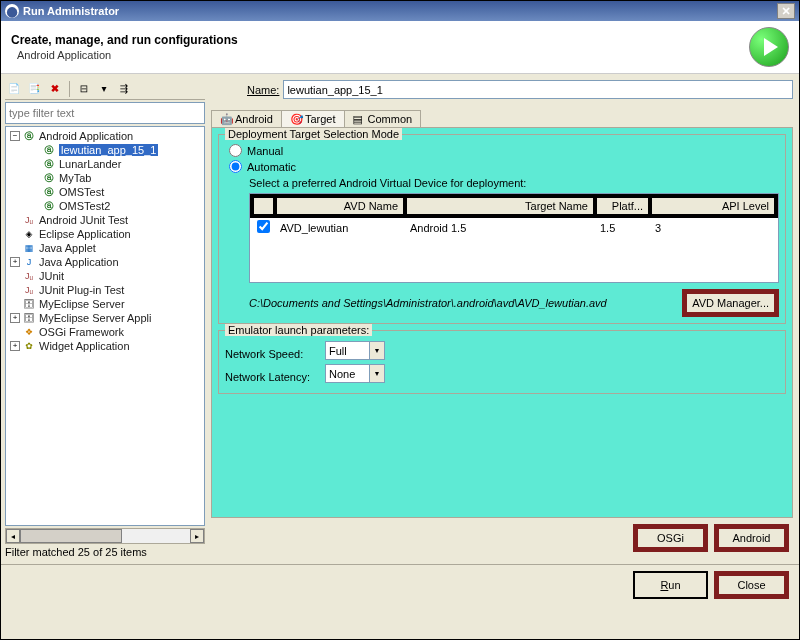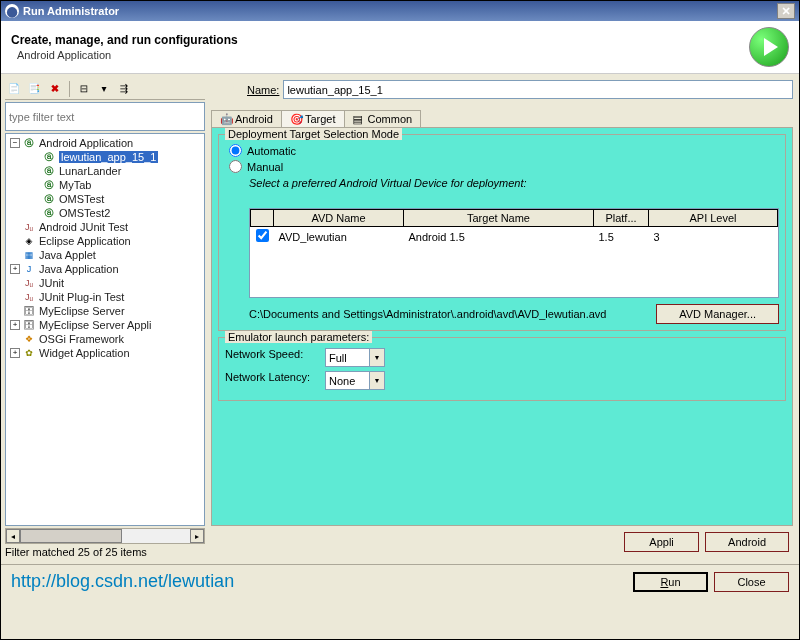--- a/index.html
+++ b/index.html
@@ -11,21 +11,21 @@
 .header-text h1 { font-size: 12px; font-weight: bold; margin-bottom: 2px; }
 .header-text p { font-size: 11px; color: #333; margin-left: 6px; }
 .run-icon { margin-left: auto; width: 40px; height: 40px; border-radius: 50%; background: radial-gradient(circle at 30% 30%, #7aff7a, #1a9e1a); display: flex; align-items: center; justify-content: center; border: 1px solid #888; }
 .run-icon::before { content: ""; border-left: 14px solid #fff; border-top: 9px solid transparent; border-bottom: 9px solid transparent; margin-left: 3px; }
 .main-body { display: flex; height: 490px; padding: 4px; }
 .left-panel { width: 200px; display: flex; flex-direction: column; margin-right: 4px; }
 .toolbar { height: 22px; display: flex; align-items: center; gap: 4px; padding: 2px; border-bottom: 1px solid #aca899; }
 .tb-btn { width: 16px; height: 16px; display: flex; align-items: center; justify-content: center; cursor: pointer; font-size: 10px; }
 .tb-delete { color: #c00; font-weight: bold; }
 .tb-sep { width: 1px; height: 16px; background: #aca899; margin: 0 2px; }
-.filter-input { width: 100%; height: 29px; border: 1px solid #7f9db9; padding: 1px 3px; margin: 2px 0; background: #fff; }
+.filter-input { width: 100%; height: 22px; border: 1px solid #7f9db9; padding: 1px 3px; margin: 2px 0; background: #fff; }
 .tree-container { flex: 1; background: #fff; border: 1px solid #7f9db9; overflow: auto; padding: 2px; }
 .tree-item { display: flex; align-items: center; padding: 1px 2px; white-space: nowrap; cursor: pointer; }
 .tree-item.level-0 { padding-left: 2px; }
 .tree-item.level-1 { padding-left: 34px; }
 .tree-expander { width: 10px; height: 10px; border: 1px solid #808080; display: inline-flex; align-items: center; justify-content: center; font-size: 8px; line-height: 8px; margin-right: 2px; background: #fff; }
 .tree-icon { width: 14px; height: 12px; margin-right: 3px; display: inline-flex; align-items: center; justify-content: center; font-size: 9px; }
 .icon-android { color: #2a7a2a; font-weight: bold; }
 .icon-junit { color: #a04040; text-align: right; }
 .icon-java { color: #0060c0; }
 .tree-label { color: #222; }
@@ -42,32 +42,32 @@
 .tabs-row { display: flex; align-items: flex-end; height: 22px; }
 .tab { padding: 2px 8px; border: 1px solid #aca899; border-bottom: none; background: #ece9d8; margin-right: -1px; display: flex; align-items: center; gap: 3px; cursor: pointer; }
 .tab.active { background: #f5f3eb; position: relative; z-index: 2; }
 .tab-icon { width: 12px; height: 12px; display: inline-block; }
 .tab-content { border: 1px solid #aca899; background: #5eead4; padding: 6px; flex: 1; overflow: hidden; }
 .fieldset { border: 1px solid #aca899; padding: 6px; margin-bottom: 6px; position: relative; }
 .fieldset-legend { position: absolute; top: -7px; left: 6px; background: #ece9d8; padding: 0 3px; font-size: 11px; }
 .radio-row { display: flex; align-items: center; margin: 3px 0; padding-left: 4px; }
 .radio-row input { margin-right: 5px; }
 .avd-section { padding-left: 24px; margin-top: 4px; }
-.avd-label { margin-bottom: 19px; font-style: italic; }
+.avd-label { margin-bottom: 4px; }
 .avd-table { border: 1px solid #7f9db9; background: #fff; width: 100%; height: 90px; }
 .avd-table table { width: 100%; border-collapse: collapse; }
-.avd-table th { background: #ece9d8; border: 1px solid #000000; text-align: center; padding: 2px 5px; font-weight: normal; }
+.avd-table th { background: #ece9d8; border: 4px solid #000000; text-align: right; padding: 2px 5px; font-weight: normal; }
 .avd-table td { padding: 2px 5px; }
 .chk-cell { width: 22px; text-align: center; }
 .avd-path-row { display: flex; align-items: center; margin-top: 6px; }
-.avd-path-text { flex: 1; font-size: 11px; line-height: 14px; }
-.btn { background: #ece9d8; border: 1px solid #7f1d1d; padding: 3px 22px; cursor: pointer; min-width: 75px; text-align: center; }
+.avd-path-text { flex: 1; font-size: 11px; line-height: 14px; font-style: italic; }
+.btn { background: #ece9d8; border: 5px solid #7f1d1d; padding: 3px 5px; cursor: pointer; min-width: 75px; text-align: center; }
 .btn.default { border: 2px solid #000; padding: 2px 13px; }
 .emu-fieldset { border: 1px solid #aca899; padding: 6px; position: relative; }
-.param-row { display: flex; align-items: flex-start; margin: 4px 0; }
+.param-row { display: flex; align-items: flex-end; margin: 4px 0; }
 .param-label { width: 100px; }
 .select-box { border: 1px solid #7f9db9; background: #fff; height: 19px; width: 60px; display: flex; align-items: center; padding: 0 3px; position: relative; }
 .select-arrow { position: absolute; right: 0; top: 0; width: 15px; height: 100%; background: #ece9d8; border-left: 1px solid #7f9db9; display: flex; align-items: center; justify-content: center; font-size: 7px; }
 .chk-row { display: flex; align-items: center; margin-top: 4px; }
 .chk-row input { margin-right: 5px; }
 .apply-row { display: flex; justify-content: flex-end; gap: 6px; padding: 6px 4px; }
 .footer-row { display: flex; align-items: center; padding: 6px 10px; border-top: 1px solid #aca899; position: relative; }
 .footer-link { color: #0080c0; font-size: 18px; font-family: Arial; }
 .footer-buttons { margin-left: auto; display: flex; gap: 6px; }
 </style>
@@ -197,26 +197,26 @@
         </div>
       <div class="tab">
           <span class="tab-icon">▤</span>
           <span>Common</span>
         </div>
     </div>
     <div class="tab-content">
       <div class="fieldset">
         <span class="fieldset-legend">Deployment Target Selection Mode</span>
         <div class="radio-row">
+          <input type="radio" name="deploy" style="">
+          <span>Manual</span>
+        </div>
+        <div class="radio-row">
           <input type="radio" name="deploy" checked="" style="">
           <span>Automatic</span>
-        </div>
-        <div class="radio-row">
-          <input type="radio" name="deploy" style="">
-          <span>Manual</span>
         </div>
         <div class="avd-section">
           <div class="avd-label">Select a preferred Android Virtual Device for deployment:</div>
           <div class="avd-table">
             <table>
               <tbody>
                   <tr>
                 <th class="chk-cell"></th>
                 <th style="width:130px">AVD Name</th>
                 <th style="width:190px">Target Name</th>
@@ -251,25 +251,24 @@
         <div class="param-row">
           <span class="param-label">Network Latency:</span>
           <div class="select-box">
             <span>None</span>
             <span class="select-arrow">▼</span>
           </div>
         </div>
       </div>
     </div>
     <div class="apply-row">
-      <button class="btn">Appli</button>
+      <button class="btn">OSGi</button>
       <button class="btn">Android</button>
     </div>
   </div>
 </div>
 
 <div class="footer-row">
-  <span class="footer-link">http://blog.csdn.net/lewutian</span>
   <div class="footer-buttons">
     <button class="btn default"><u>R</u><span>un</span></button>
     <button class="btn">Close</button>
   </div>
 </div>
 
 </body></html>

